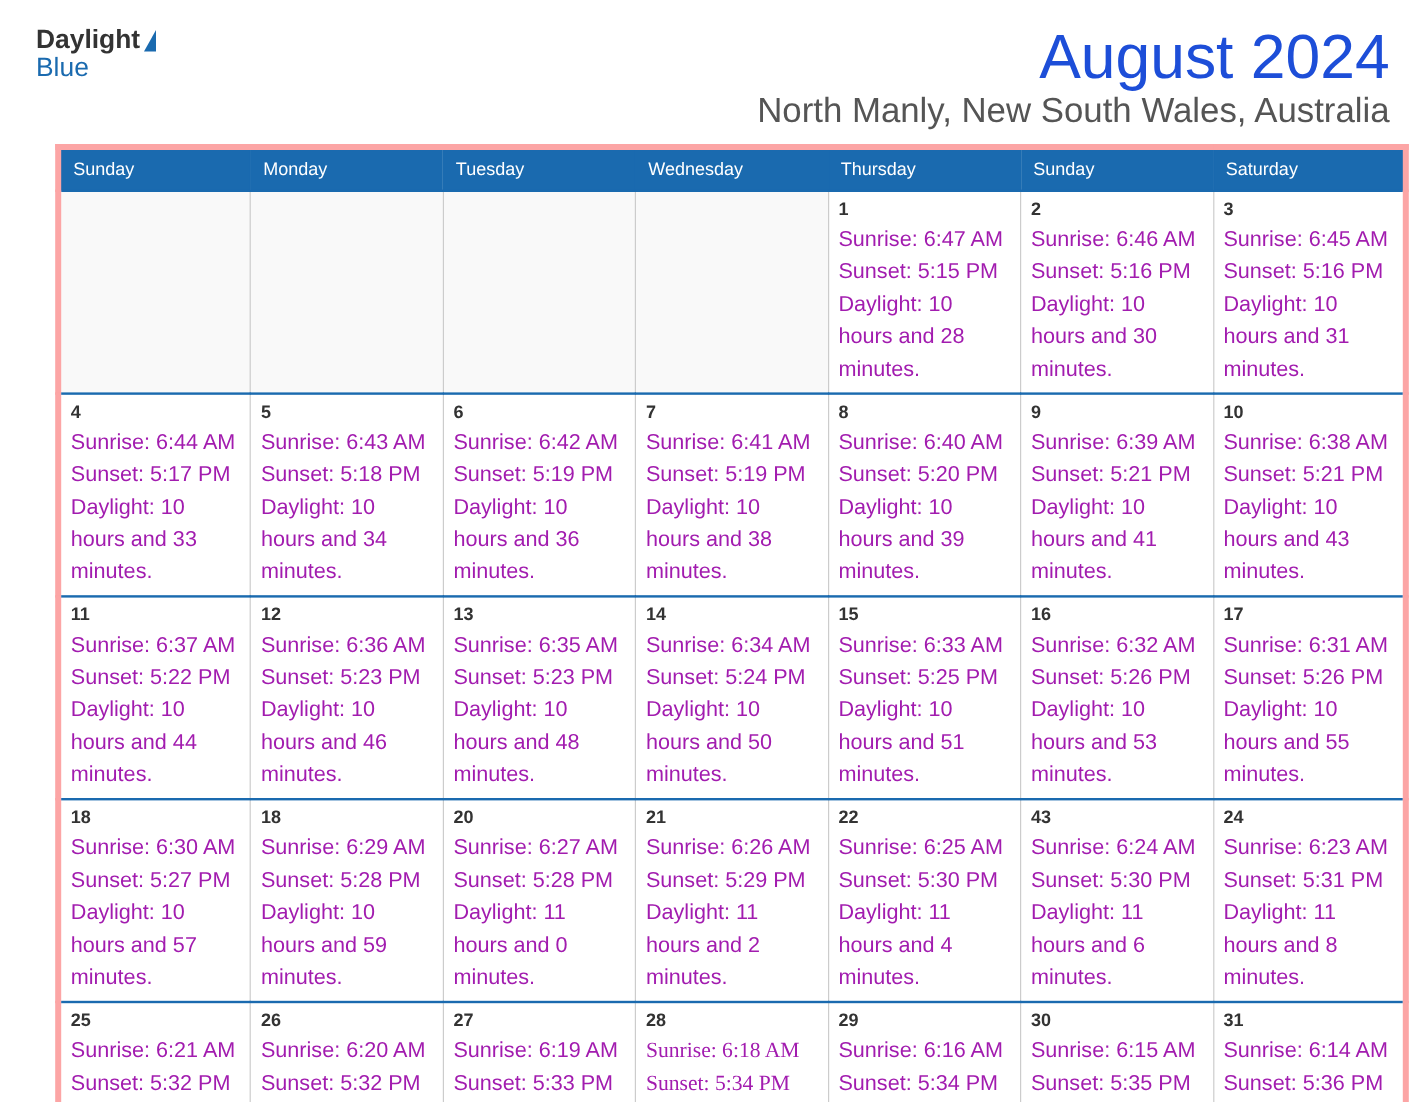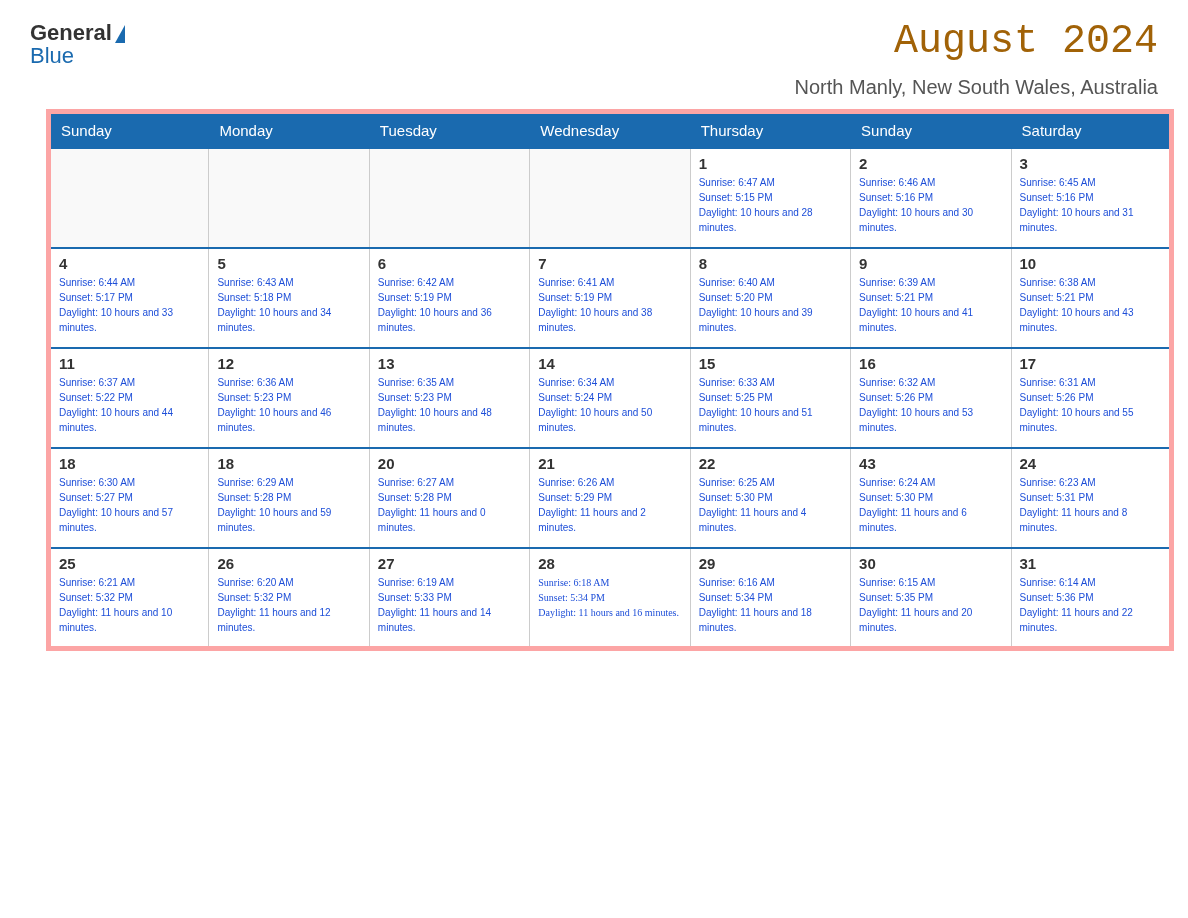--- a/index.html
+++ b/index.html
@@ -37,30 +37,29 @@
     }
     .logo-line2 {
       display: flex;
       align-items: center;
       margin-top: -3px;
     }
     .title-section {
       text-align: right;
     }
     .month-title {
-      font-size: 40px;
+      font-size: 52px;
       font-weight: 300;
-      color: #a16207;
+      color: #1d4ed8;
       line-height: 1.1;
-      font-family: Liberation Mono, monospace;
     }
     .location-title {
-      font-size: 20px;
+      font-size: 29px;
       color: #555;
-      margin-top: 12px;
+      margin-top: 0;
     }
     .calendar {
       width: 100%;
       border-collapse: collapse;
       border: 5px solid #fca5a5;
       margin-left: 16px;
     }
     .calendar th {
       background-color: #1a6aaf;
       color: #fff;
@@ -80,41 +79,41 @@
       height: 100px;
     }
     .calendar td .day-num {
       font-size: 15px;
       font-weight: bold;
       color: #333;
       display: block;
       margin-bottom: 3px;
     }
     .calendar td .sun-info {
-      font-size: 10px;
+      font-size: 18px;
       line-height: 1.5;
-      color: #1d4ed8;
+      color: #a21caf;
     }
     .calendar tr {
       border-bottom: 2px solid #1a6aaf;
     }
     .calendar tbody tr:last-child {
       border-bottom: none;
     }
     .empty-cell {
       background: #f9f9f9;
     }
   </style>
 </head>
 <body>
 
 <div class="header">
   <div class="logo-container">
     <div class="logo-line1">
-      <span class="logo-text-general">General</span>
+      <span class="logo-text-general">Daylight</span>
       <span style="display:inline-block; width:0; height:0; border-left:10px solid transparent; border-right:0px solid transparent; border-bottom:18px solid #1a6aaf; margin-left:3px; margin-top:2px;"></span>
     </div>
     <div class="logo-line2">
       <span class="logo-text-blue">Blue</span>
     </div>
   </div>
   <div class="title-section">
     <div class="month-title">August 2024</div>
     <div class="location-title">North Manly, New South Wales, Australia</div>
   </div>

